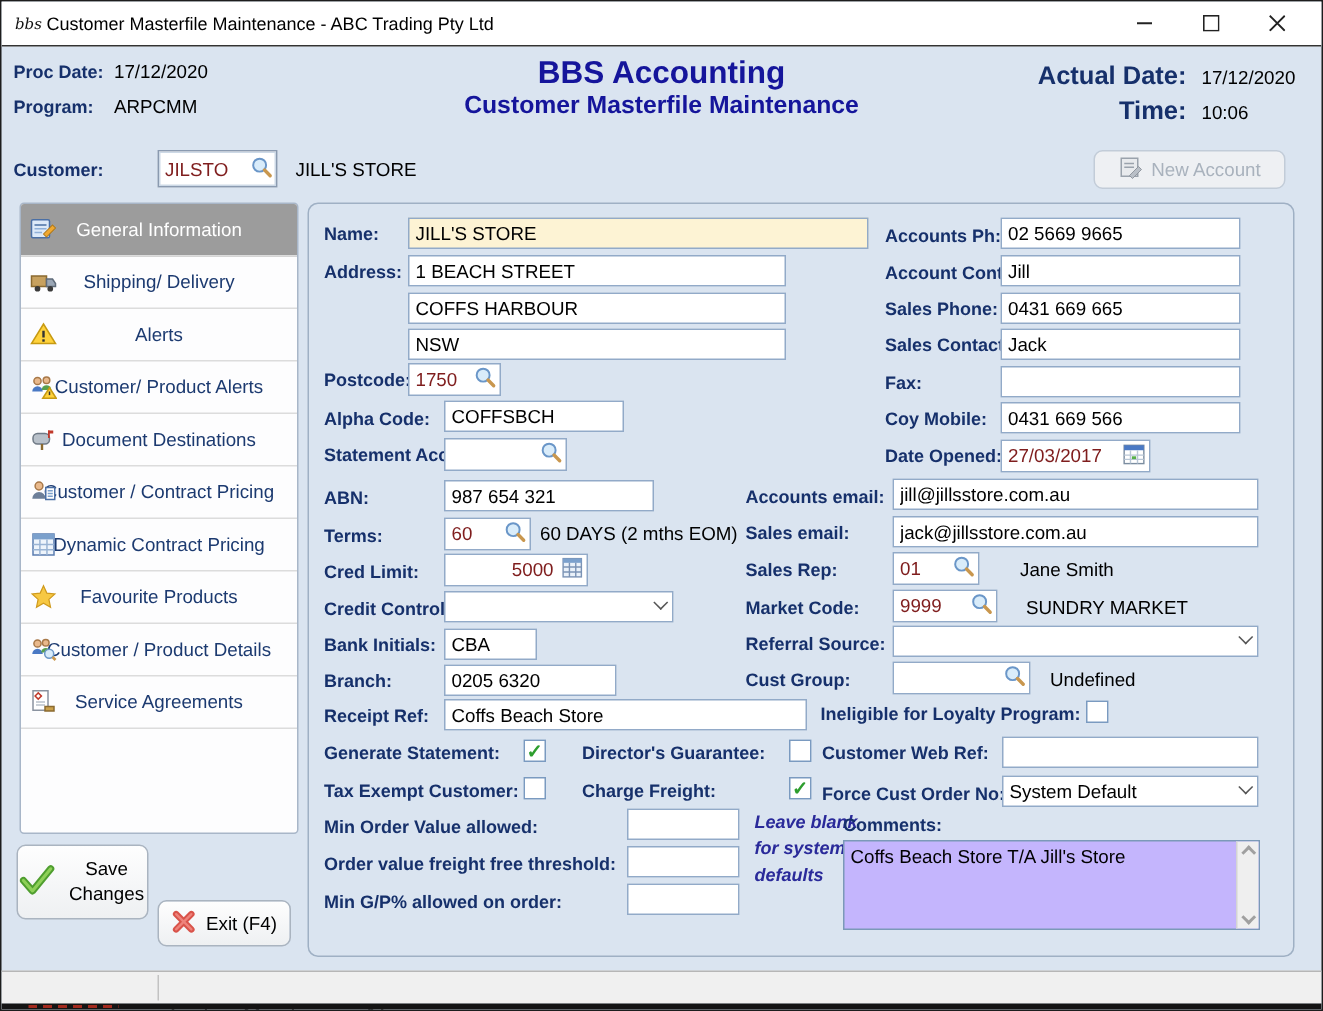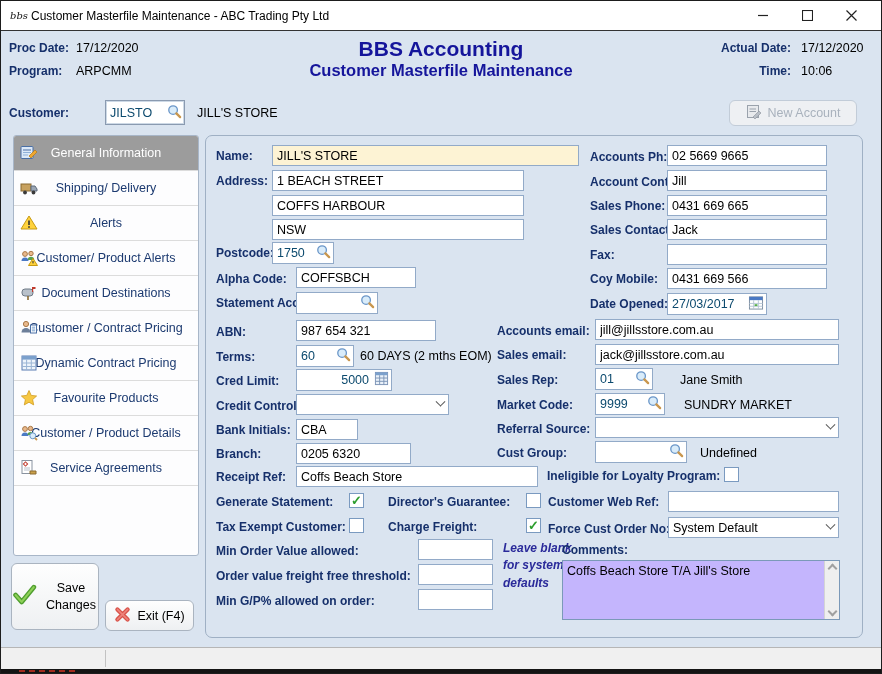--- a/index.html
+++ b/index.html
@@ -17,32 +17,32 @@
     display:flex; align-items:center;
   }
   #titlebar .title { font-size:12px; color:#000; margin-left:6px; }
   .win-ctrl { width:44px; height:29px; display:flex; align-items:center; justify-content:center; }
   
   .lbl { position:absolute; font-size:12px; font-weight:bold; color:#16306b; white-space:nowrap; }
   .val { position:absolute; font-size:12.5px; color:#000; white-space:nowrap; }
   .hdr-title1 { position:absolute; left:0; width:100%; text-align:center; font-size:21px; font-weight:bold; color:#15159b; }
   .hdr-title2 { position:absolute; left:0; width:100%; text-align:center; font-size:16.5px; font-weight:bold; color:#15159b; }
   .hdr-right { position:absolute; right:8px; display:flex; align-items:baseline; }
-  .hdr-right .rl { font-size:12px; font-weight:bold; color:#16306b; text-align:right; }
+  .hdr-right .rl { font-size:17px; font-weight:bold; color:#16306b; text-align:right; }
   .hdr-right .rv { font-size:12.5px; color:#000; width:72px; margin-left:10px; }
   
   input.field {
     position:absolute; height:21px; border:1px solid #92aac8; background:#fff;
     font:12.5px "Liberation Sans", sans-serif; color:#000; padding:0 4px;
   }
   input.field.hl { background:#fdf3d4; }
   .lookup {
     position:absolute; height:22px; border:1px solid #92aac8; background:#fff;
     display:flex; align-items:center; justify-content:space-between;
-    font-size:12.5px; color:#0c4a6e; padding:0 2px 0 4px;
+    font-size:12.5px; color:#7f1d1d; padding:0 2px 0 4px;
   }
   .lookup .txt { overflow:hidden; white-space:nowrap; }
   .select {
     position:absolute; height:21px; border:1px solid #92aac8; background:#fff;
     display:flex; align-items:center; justify-content:space-between;
     font-size:12.5px; color:#000; padding:0 4px;
   }
   .chev { width:7px; height:7px; border-right:1.6px solid #555; border-bottom:1.6px solid #555; transform:rotate(45deg) translate(-2px,-2px); }
   .checkbox { position:absolute; width:15px; height:15px; background:#fff; border:1px solid #7a9ac0; text-align:center; }
   .checkbox.checked::after { content:"\2713"; color:#2e9e2e; font-weight:bold; font-size:13px; line-height:13px; display:block; }
@@ -405,21 +405,21 @@
     <span class="lbl" style="left:356px;top:407px;">Comments:</span>
     <div id="comments-box" style="left:356px;top:424px;width:278px;height:60px;">
       <div class="ctext">Coffs Beach Store T/A Jill's Store</div>
       <div class="scroll">
         <span class="schev up"></span>
         <span class="schev down"></span>
       </div>
     </div>
   </div>
 
-  <div class="btn" style="left:10px;top:562px;width:88px;height:67px;flex-direction:row;">
+  <div class="btn" style="left:10px;top:562px;width:88px;height:50px;flex-direction:row;">
     <span>
       <svg width="26" height="24" viewBox="0 0 30 26">
           <path d="M3 13 l7 8 L24 4" fill="none" stroke="#4f9e2f" stroke-width="5.5" stroke-linecap="round" stroke-linejoin="round"></path>
           <path d="M3 13 l7 8 L24 4" fill="none" stroke="#8ed058" stroke-width="2.4" stroke-linecap="round" stroke-linejoin="round"></path>
         </svg>
     </span>
     <span style="width:52px;text-align:center;line-height:1.35;">Save Changes</span>
   </div>
   <div class="btn" style="left:104px;top:599px;width:89px;height:31px;">
     <span>

